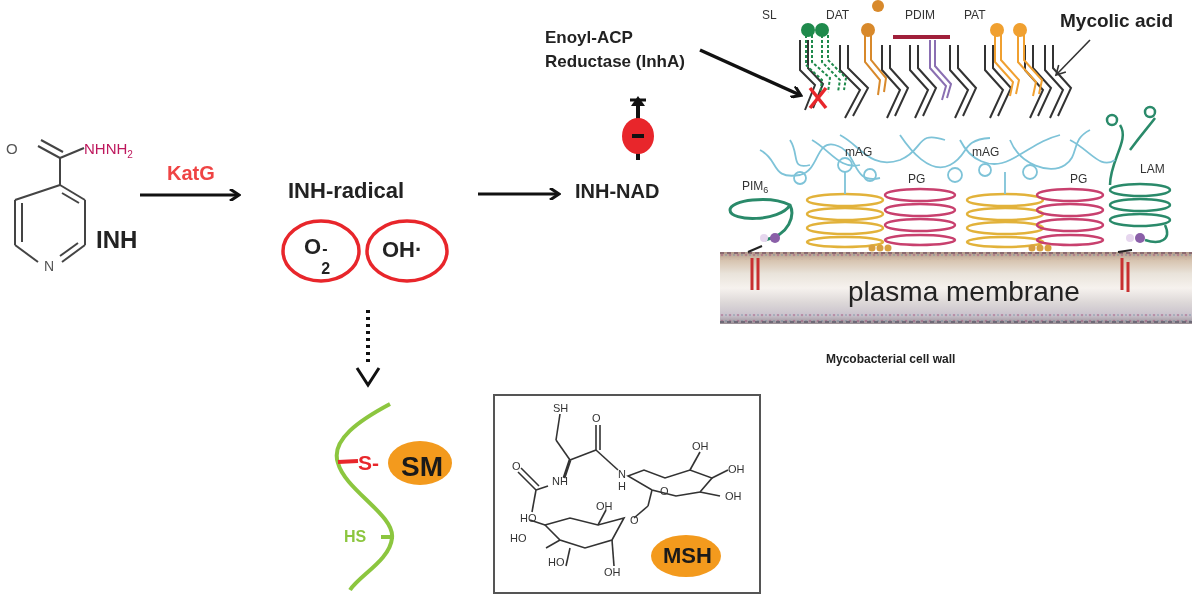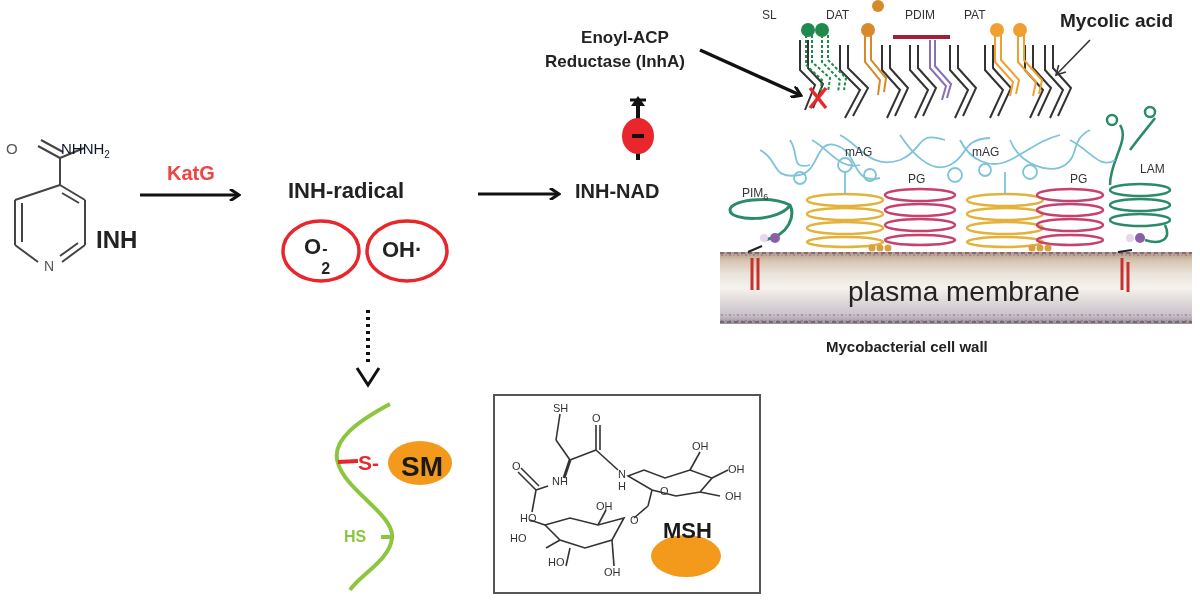--- a/index.html
+++ b/index.html
@@ -252,51 +252,51 @@
     <g stroke="#e8262b" stroke-width="3.5">
       <line x1="810" y1="88" x2="826" y2="108"></line>
       <line x1="826" y1="88" x2="810" y2="108"></line>
     </g>
 
     <line x1="1090" y1="40" x2="1056" y2="75" stroke="#333" stroke-width="1.6" marker-end="url(#arrowHeadThin)"></line>
   </g>
 </svg>
 
 <span class="abs small" style="left:6px;top:140px;font-size:15px;color:#555">O</span>
-<span class="abs small" style="left:61px;top:140px;font-size:15px;color:#0f172a"><span>NHNH</span><sub style="font-size:10px">2</sub></span>
+<span class="abs small" style="left:84px;top:140px;font-size:15px;color:#be185d"><span>NHNH</span><sub style="font-size:10px">2</sub></span>
 <span class="abs small" style="left:44px;top:258px;font-size:14px;color:#555">N</span>
 <span class="abs lbl" style="left:96px;top:226px;font-size:24px">INH</span>
 
 <span class="abs lbl" style="left:167px;top:162px;font-size:20px;color:#ef4444">KatG</span>
 
 <span class="abs lbl" style="left:288px;top:178px;font-size:22px">INH-radical</span>
 
 <span class="abs lbl" style="left:304px;top:234px;font-size:22px"><span>O</span><span style="display:inline-block;position:relative;width:10px"><sup style="position:absolute;top:-14px;left:1px;font-size:16px">-</sup><sub style="position:absolute;top:6px;left:0;font-size:16px">2</sub></span></span>
 <span class="abs lbl" style="left:382px;top:237px;font-size:22px">OH·</span>
 
 <span class="abs lbl" style="left:575px;top:180px;font-size:20px">INH-NAD</span>
 
-<span class="abs lbl" style="left:553px;top:28px;font-size:17px;text-align:center;width:160px;margin-left:-8px">Enoyl-ACP</span>
+<span class="abs lbl" style="left:553px;top:28px;font-size:17px;text-align:left;width:160px;margin-left:-8px">Enoyl-ACP</span>
 <span class="abs lbl" style="left:515px;top:52px;font-size:17px;text-align:center;width:200px">Reductase (InhA)</span>
 
 <span class="abs lbl" style="left:1060px;top:10px;font-size:19px">Mycolic acid</span>
 
 <span class="abs small" style="left:762px;top:8px">SL</span>
 <span class="abs small" style="left:826px;top:8px">DAT</span>
 <span class="abs small" style="left:905px;top:8px">PDIM</span>
 <span class="abs small" style="left:964px;top:8px">PAT</span>
 <span class="abs small" style="left:845px;top:145px">mAG</span>
 <span class="abs small" style="left:972px;top:145px">mAG</span>
 <span class="abs small" style="left:908px;top:172px">PG</span>
 <span class="abs small" style="left:1070px;top:172px">PG</span>
-<span class="abs small" style="left:742px;top:186px"><span>PIM</span><sub style="font-size:9px">6</sub></span>
+<span class="abs small" style="left:742px;top:179px"><span>PIM</span><sub style="font-size:9px">6</sub></span>
 <span class="abs small" style="left:1140px;top:162px">LAM</span>
 
 <span class="abs" style="left:848px;top:276px;font-size:28px;color:#222;font-family:'Liberation Sans',sans-serif">plasma membrane</span>
-<span class="abs lbl" style="left:826px;top:338px;font-size:15px">Mycobacterial cell wall</span>
+<span class="abs lbl" style="left:826px;top:352px;font-size:12px">Mycobacterial cell wall</span>
 
 <span class="abs lbl" style="left:358px;top:451px;font-size:21px;color:#e8262b">S-</span>
 <span class="abs lbl" style="left:401px;top:451px;font-size:28px;color:#1a1a1a">SM</span>
 <span class="abs lbl" style="left:344px;top:528px;font-size:16px;color:#8cc63f">HS</span>
 
 <span class="abs small" style="left:553px;top:402px;font-size:11px">SH</span>
 <span class="abs small" style="left:592px;top:412px;font-size:11px">O</span>
 <span class="abs small" style="left:512px;top:460px;font-size:11px">O</span>
 <span class="abs small" style="left:552px;top:475px;font-size:11px">NH</span>
 <span class="abs small" style="left:618px;top:468px;font-size:11px">N</span>
@@ -304,13 +304,13 @@
 <span class="abs small" style="left:692px;top:440px;font-size:11px">OH</span>
 <span class="abs small" style="left:728px;top:463px;font-size:11px">OH</span>
 <span class="abs small" style="left:725px;top:490px;font-size:11px">OH</span>
 <span class="abs small" style="left:660px;top:485px;font-size:11px">O</span>
 <span class="abs small" style="left:630px;top:514px;font-size:11px">O</span>
 <span class="abs small" style="left:596px;top:500px;font-size:11px">OH</span>
 <span class="abs small" style="left:520px;top:512px;font-size:11px">HO</span>
 <span class="abs small" style="left:510px;top:532px;font-size:11px">HO</span>
 <span class="abs small" style="left:548px;top:556px;font-size:11px">HO</span>
 <span class="abs small" style="left:604px;top:566px;font-size:11px">OH</span>
-<span class="abs lbl" style="left:663px;top:518px;font-size:22px;color:#1a1a1a">MSH</span>
+<span class="abs lbl" style="left:663px;top:543px;font-size:22px;color:#1a1a1a">MSH</span>
 
 </body></html>

